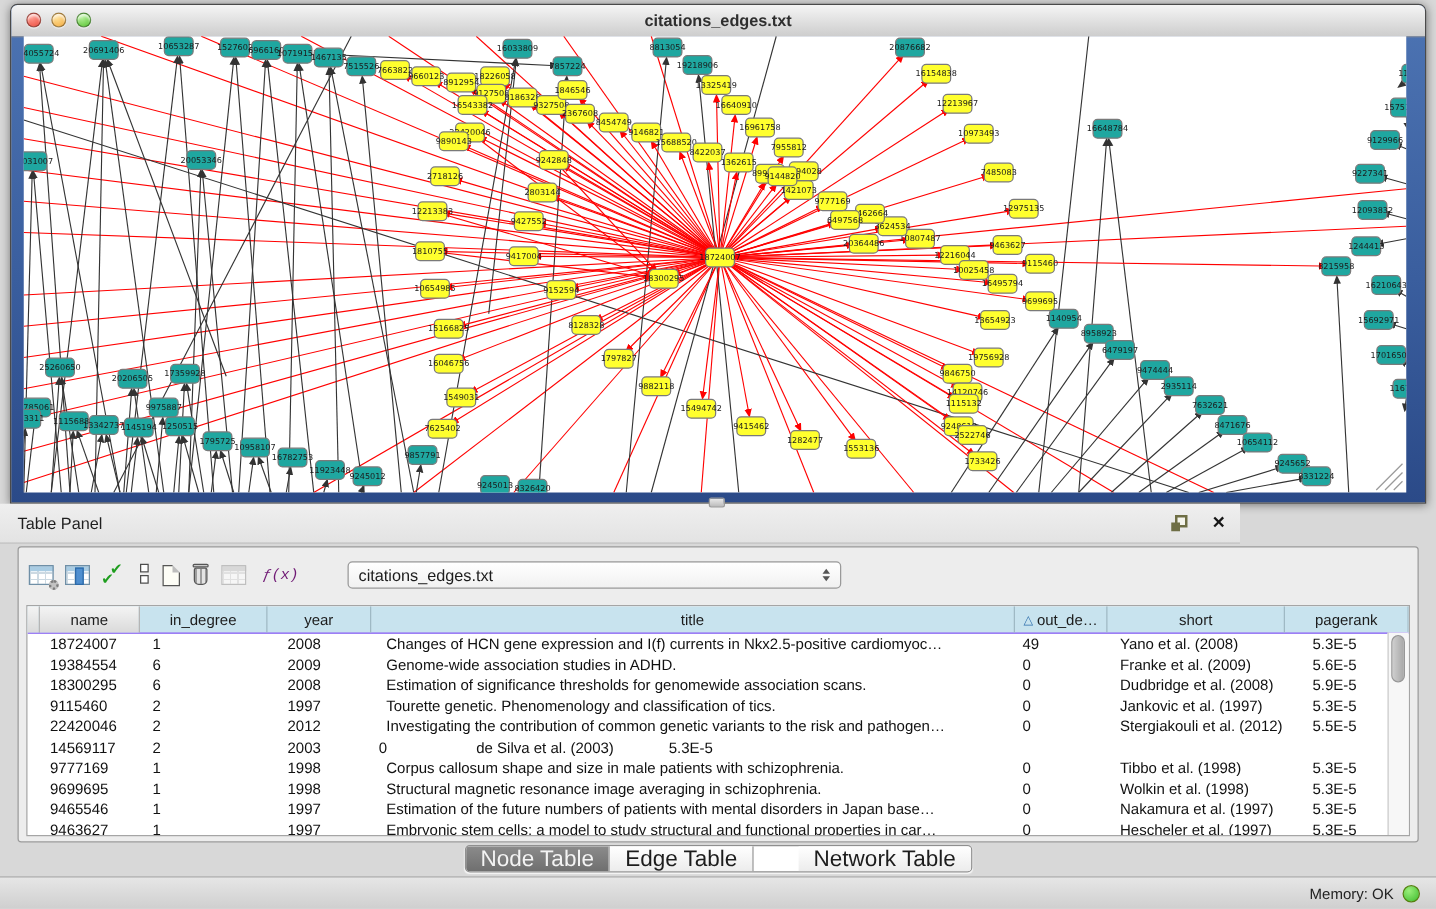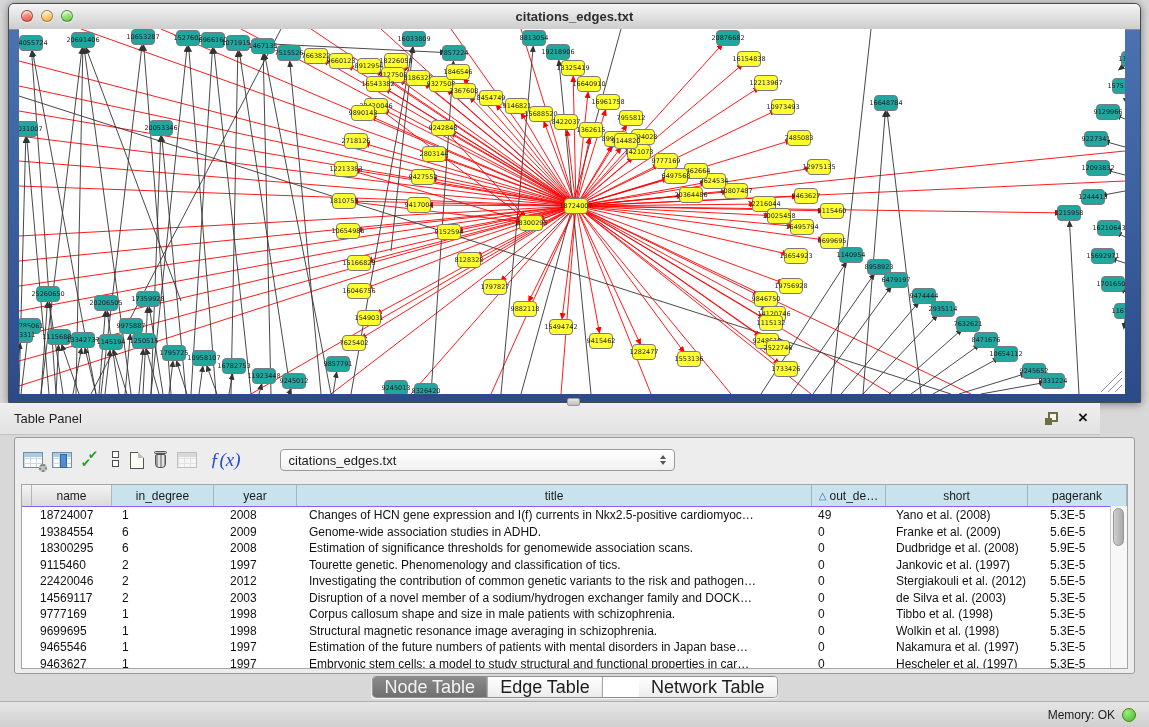--- a/index.html
+++ b/index.html
@@ -31,21 +31,21 @@
   .light.red{background:radial-gradient(circle at 35% 30%,#ff9a8f,#ea4b3d);}
   .light.yellow{background:radial-gradient(circle at 35% 30%,#ffe29a,#f3a93c);}
   .light.green{background:radial-gradient(circle at 35% 30%,#b5f09a,#55c22e);}
   .net-canvas{
     position:absolute;left:10px;top:25px;width:1106px;height:365px;background:#ffffff;
   }
   .net-canvas svg{display:block;}
   .nlabel{font-size:6.5px;font-family:"DejaVu Sans",sans-serif;fill:#1b1b1b;}
   
   .panel-strip{
-    position:absolute;left:0;top:403px;width:1100px;height:31px;
+    position:absolute;left:0;top:403px;width:992px;height:31px;
     background:linear-gradient(#efefef,#e3e3e3);border-bottom:1px solid #c2c2c2;
   }
   .panel-strip .ptitle{position:absolute;left:14px;top:0;line-height:31px;font-size:13px;color:#1f1f1f;}
   .split-grip{position:absolute;left:567px;top:-5px;width:13px;height:8px;
     background:linear-gradient(#e8e8e8,#bdbdbd);border:1px solid #9a9a9a;border-radius:2px;box-sizing:border-box;}
   .float-icon{position:absolute;right:42px;top:9px;width:10px;height:10px;
     border:2px solid #6e6e45;box-sizing:border-box;background:#f4f4ec;}
   .float-icon:after{content:"";position:absolute;left:-5px;top:4px;width:7px;height:7px;
     background:#6e6e45;}
   .panel-close{position:absolute;right:12px;top:3px;font-size:17px;font-weight:bold;color:#161616;line-height:24px;}
@@ -76,21 +76,21 @@
     border-color:#ededed #ededed #bdbdbd #bdbdbd;}
   .icon-trash{width:15px;height:18px;}
   .icon-trash .lid{position:absolute;left:1px;top:0;width:13px;height:3px;background:linear-gradient(#e8e8e8,#9e9e9e);
     border:1px solid #555;border-radius:2px;box-sizing:border-box;}
   .icon-trash .bin{position:absolute;left:2px;top:3px;width:11px;height:14px;box-sizing:border-box;
     background:repeating-linear-gradient(90deg,#9e9e9e 0 2px,#e3e3e3 2px 4px);
     border:1px solid #555;border-radius:2px 2px 4px 4px;}
   .icon-table.disabled{opacity:.55;background-image:linear-gradient(#c7c7c7,#c7c7c7),
       repeating-linear-gradient(90deg,#d8d8d8 0 1px,transparent 1px 6px),
       repeating-linear-gradient(#d8d8d8 0 1px,transparent 1px 5px);border-color:#9a9a9a;}
-  .icon-fx{font-family:Liberation Serif, serif;font-style:italic;font-size:19px;color:#1d4ed8;padding-left:4px;}
+  .icon-fx{font-family:Liberation Mono, monospace;font-style:italic;font-size:12px;color:#701a75;padding-left:4px;}
   .table-select{
     width:395px;height:22px;margin-left:30px;background:linear-gradient(#ffffff,#f1f1f1);
     border:1px solid #9a9a9a;border-radius:4px;box-sizing:border-box;
     display:flex;align-items:center;justify-content:space-between;padding:0 8px;font-size:13px;color:#1c1c1c;
   }
   .updown{display:flex;flex-direction:column;gap:2px;}
   .updown i{display:block;width:0;height:0;border-left:3.5px solid transparent;border-right:3.5px solid transparent;}
   .updown .u{border-bottom:4px solid #555;}
   .updown .d{border-top:4px solid #555;}
   
@@ -718,21 +718,20 @@
           <div class="td col-title">Investigating the contribution of common genetic variants to the risk and pathogen…</div>
           <div class="td col-out">0</div>
           <div class="td col-short">Stergiakouli et al. (2012)</div>
           <div class="td col-pagerank">5.5E-5</div>
         </div>
         <div class="tr">
           <div class="td col-gutter"></div>
           <div class="td col-name">14569117</div>
           <div class="td col-in_degree">2</div>
           <div class="td col-year">2003</div>
-          <div class="td col-title">Disruption of a novel member of a sodium/hydrogen exchanger family and DOCK…</div>
           <div class="td col-out">0</div>
           <div class="td col-short">de Silva et al. (2003)</div>
           <div class="td col-pagerank">5.3E-5</div>
         </div>
         <div class="tr">
           <div class="td col-gutter"></div>
           <div class="td col-name">9777169</div>
           <div class="td col-in_degree">1</div>
           <div class="td col-year">1998</div>
           <div class="td col-title">Corpus callosum shape and size in male patients with schizophrenia.</div>

